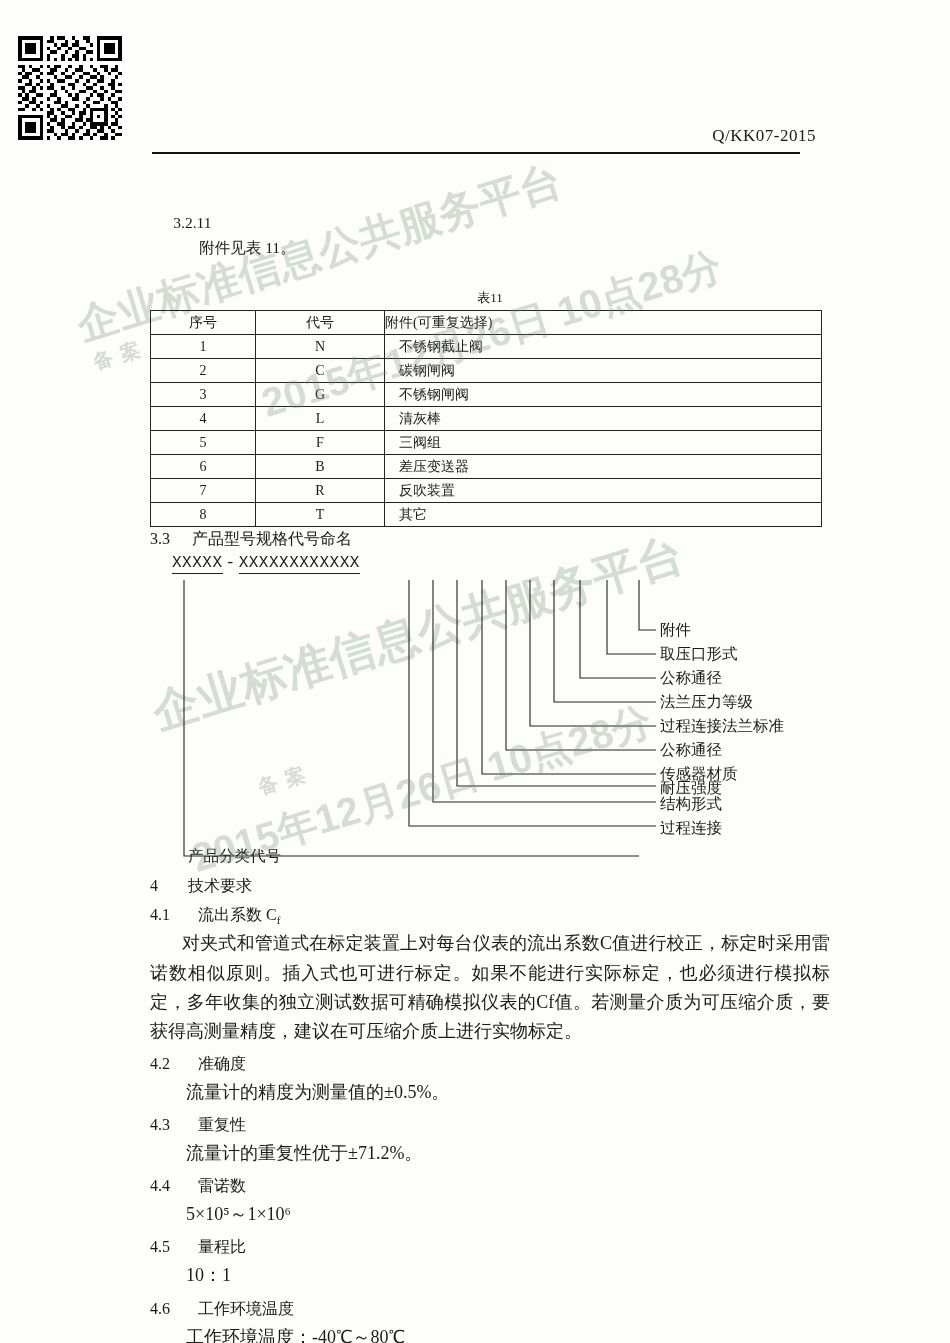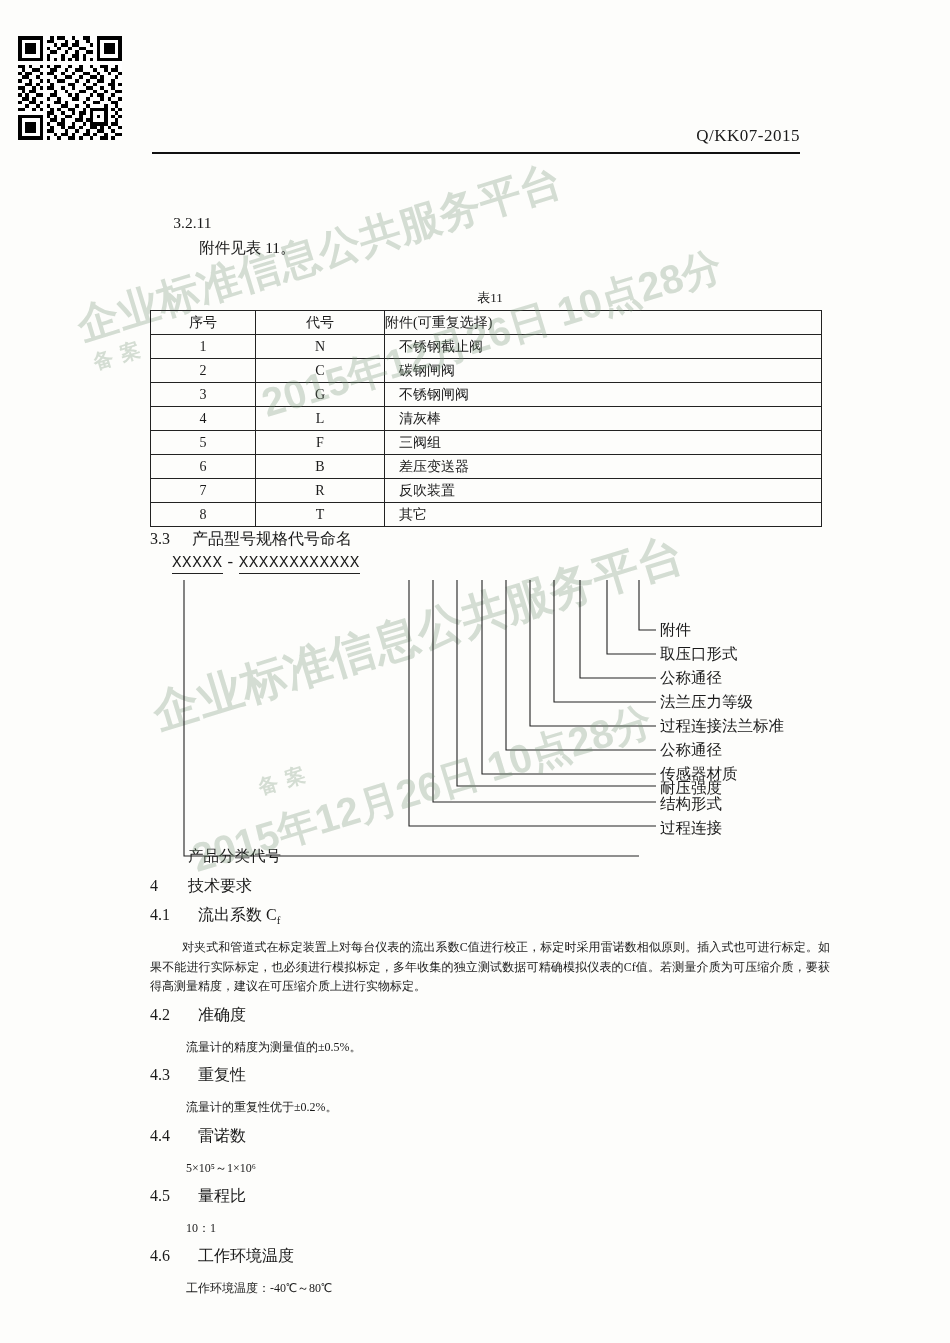--- a/index.html
+++ b/index.html
@@ -35,21 +35,21 @@
   .header-rule {
     position: absolute;
     left: 152px;
     top: 152px;
     width: 648px;
     height: 2px;
     background: #111;
   }
   .header-code {
     position: absolute;
-    right: 150px;
+    right: 134px;
     top: 126px;
     font-size: 17px;
     letter-spacing: 0.5px;
     font-family: "Liberation Serif", serif;
   }
 
   
   .content {
     position: absolute;
     left: 150px;
@@ -133,23 +133,23 @@
     font-size: 16px;
     margin: 12px 0 8px 0;
   }
   .h1 .n { display: inline-block; width: 38px; }
   .h2 {
     font-size: 16px;
     margin: 8px 0 2px 0;
   }
   .h2 .n { display: inline-block; width: 48px; }
   .para {
-    font-size: 12px;
+    font-size: 18px;
     line-height: 1.62;
-    margin: 12px 0 2px 0;
+    margin: 3px 0 2px 0;
     text-align: justify;
   }
   .para.indent { text-indent: 32px; }
   .para.ind2 { margin-left: 36px; }
   sub, sup { font-size: 0.68em; }
 
   
   .wm {
     position: absolute;
     color: rgba(120, 150, 120, 0.30);
@@ -520,21 +520,21 @@
     <p class="para indent">对夹式和管道式在标定装置上对每台仪表的流出系数C值进行校正，标定时采用雷诺数相似原则。插入式也可进行标定。如果不能进行实际标定，也必须进行模拟标定，多年收集的独立测试数据可精确模拟仪表的Cf值。若测量介质为可压缩介质，要获得高测量精度，建议在可压缩介质上进行实物标定。</p>
 
     <div class="h2">
       <span class="n">4.2</span><span>准确度</span>
     </div>
     <p class="para ind2">流量计的精度为测量值的±0.5%。</p>
 
     <div class="h2">
       <span class="n">4.3</span><span>重复性</span>
     </div>
-    <p class="para ind2">流量计的重复性优于±0.2%。</p>
+    <p class="para ind2">流量计的重复性优于±71.2%。</p>
 
     <div class="h2">
       <span class="n">4.4</span><span>雷诺数</span>
     </div>
     <p class="para ind2">5×10⁵～1×10⁶</p>
 
     <div class="h2">
       <span class="n">4.5</span><span>量程比</span>
     </div>
     <p class="para ind2">10：1</p>

